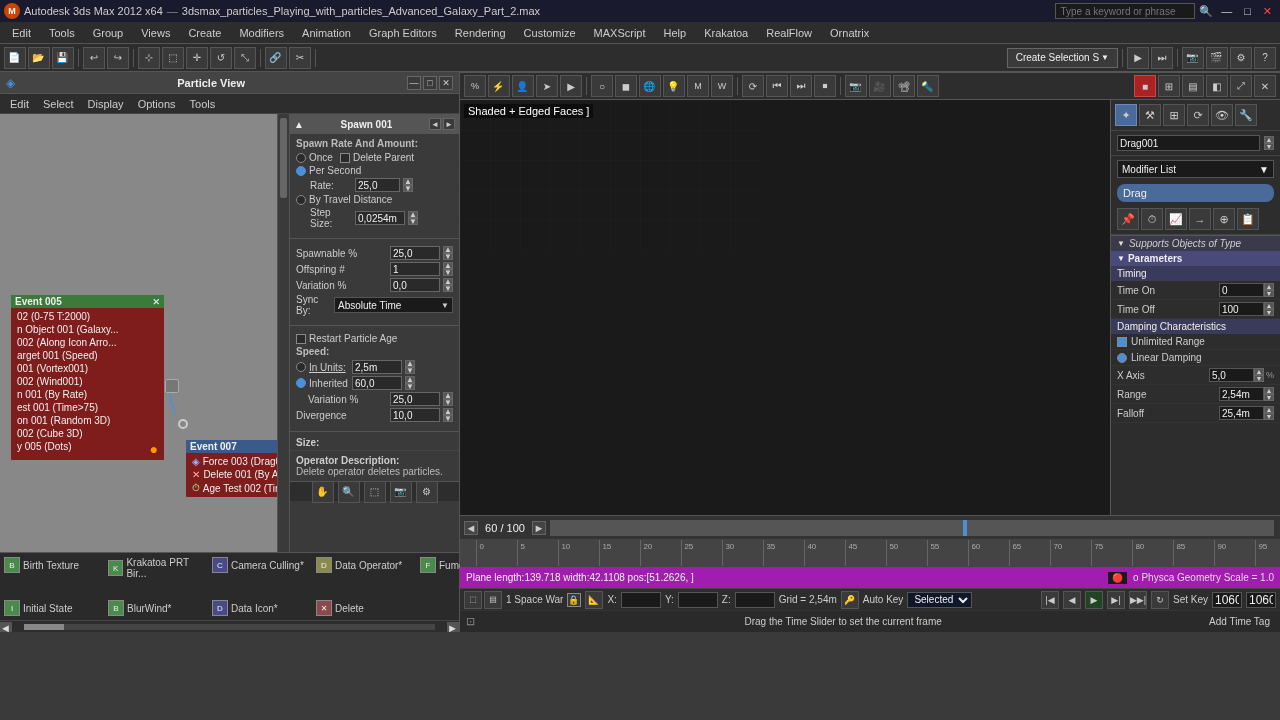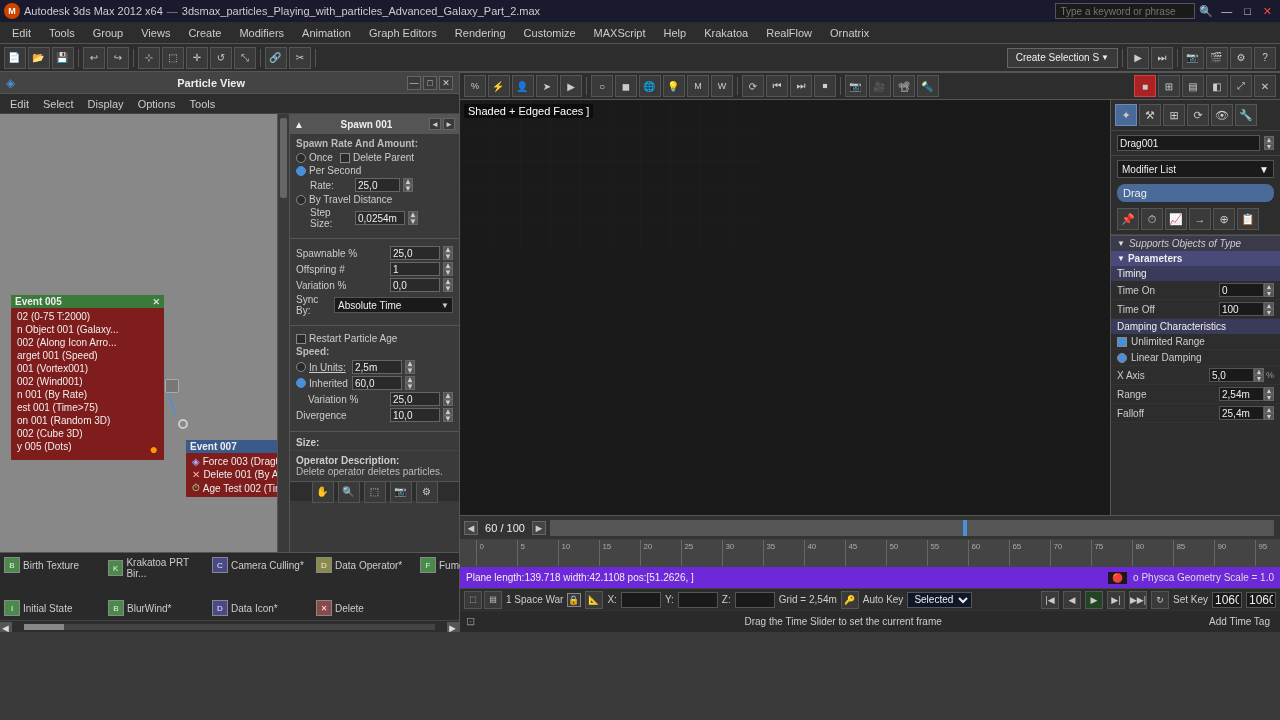--- a/index.html
+++ b/index.html
@@ -566,21 +566,21 @@
       position: absolute;
       width: 4px;
       height: 100%;
       background: #4a90d9;
       left: 57%;
     }
 
     
     #large-status {
       height: 22px;
-      background: #6d28d9;
+      background: #a21caf;
       display: flex;
       align-items: center;
       padding: 0 6px;
       gap: 8px;
       border-top: 1px solid #444;
       font-size: 10px;
     }
     #large-status-left { color: #eee; flex: 1; }
     #large-status-right {
       display: flex;

